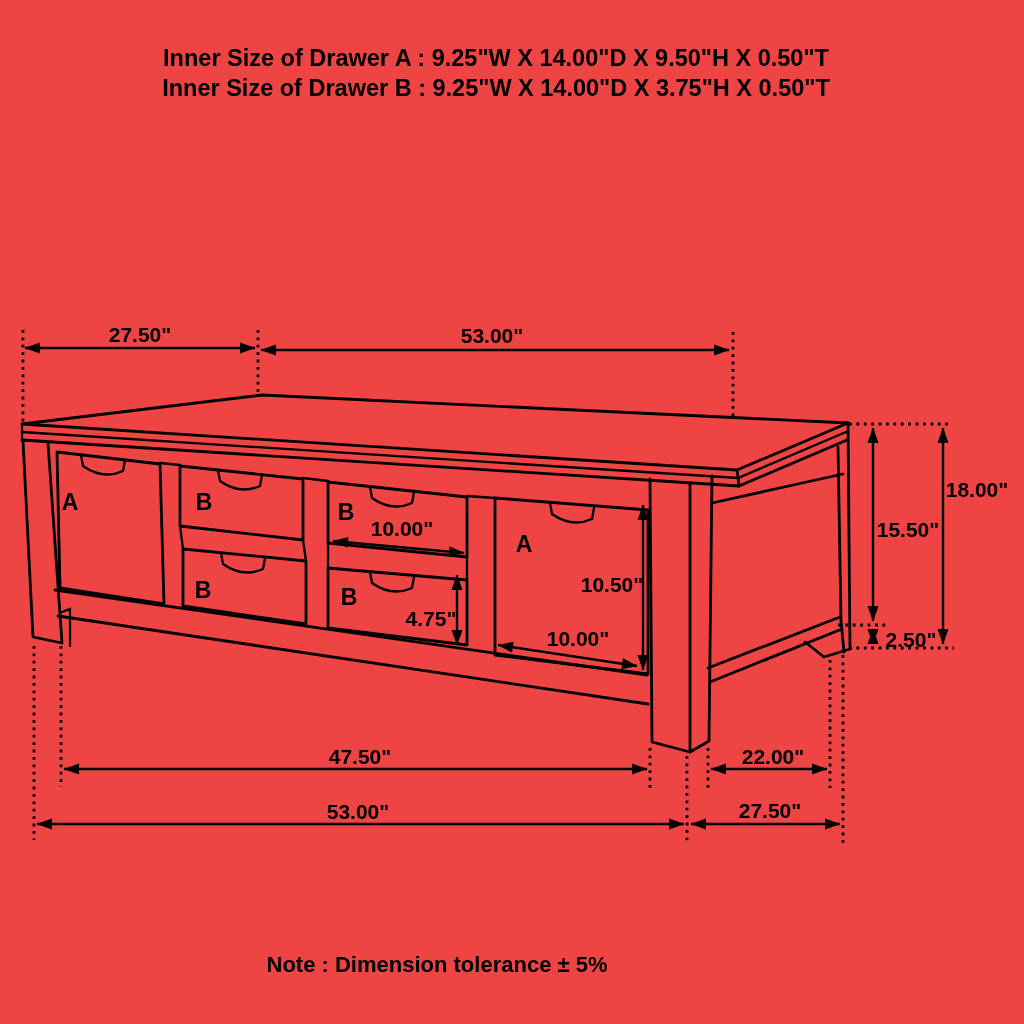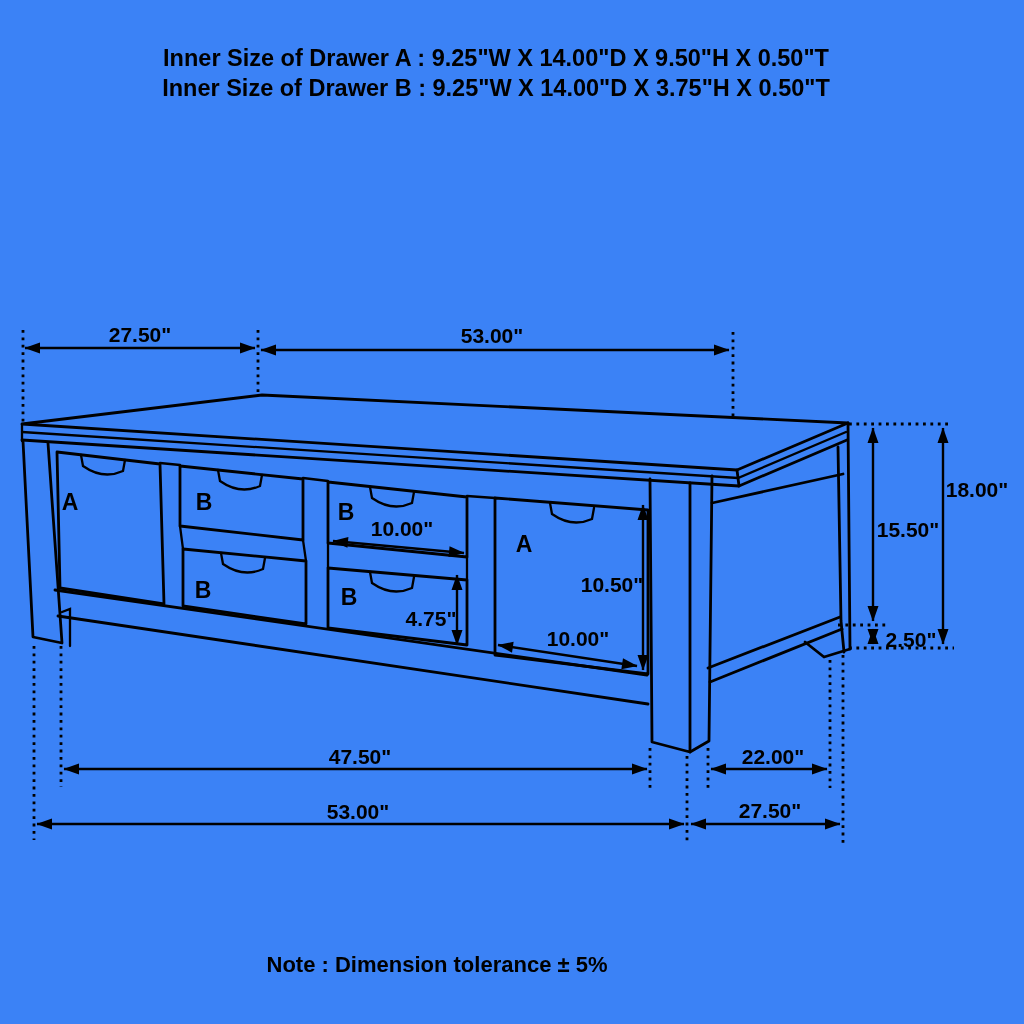--- a/index.html
+++ b/index.html
@@ -1,16 +1,16 @@
 <!DOCTYPE html>
 <html><head>
 <meta charset="utf-8">
 <style>
   html,body{margin:0;padding:0;background:#ffffff;}
-  .page{position:relative;width:1024px;height:1024px;background:#3b82f6;overflow:hidden;
+  .page{position:relative;width:1024px;height:1024px;background:#ef4444;overflow:hidden;
         font-family:"Liberation Sans",sans-serif;}
   svg{position:absolute;left:0;top:0;}
   svg text{font-family:"Liberation Sans",sans-serif;font-weight:bold;fill:#000;}
   .struct{stroke:#000;stroke-width:2.8;fill:none;stroke-linecap:round;stroke-linejoin:round;}
   .thin{stroke:#000;stroke-width:2.3;fill:none;stroke-linecap:round;}
   .dim{stroke:#000;stroke-width:2.4;fill:none;}
   .dotted{stroke:#000;stroke-width:2.8;fill:none;stroke-dasharray:2.8 4.6;stroke-linecap:butt;}
   .dimtxt{font-size:21px;text-anchor:middle;}
   .redtxt{font-size:23px;text-anchor:middle;}
   .hdrtxt{font-size:23.5px;text-anchor:middle;}

